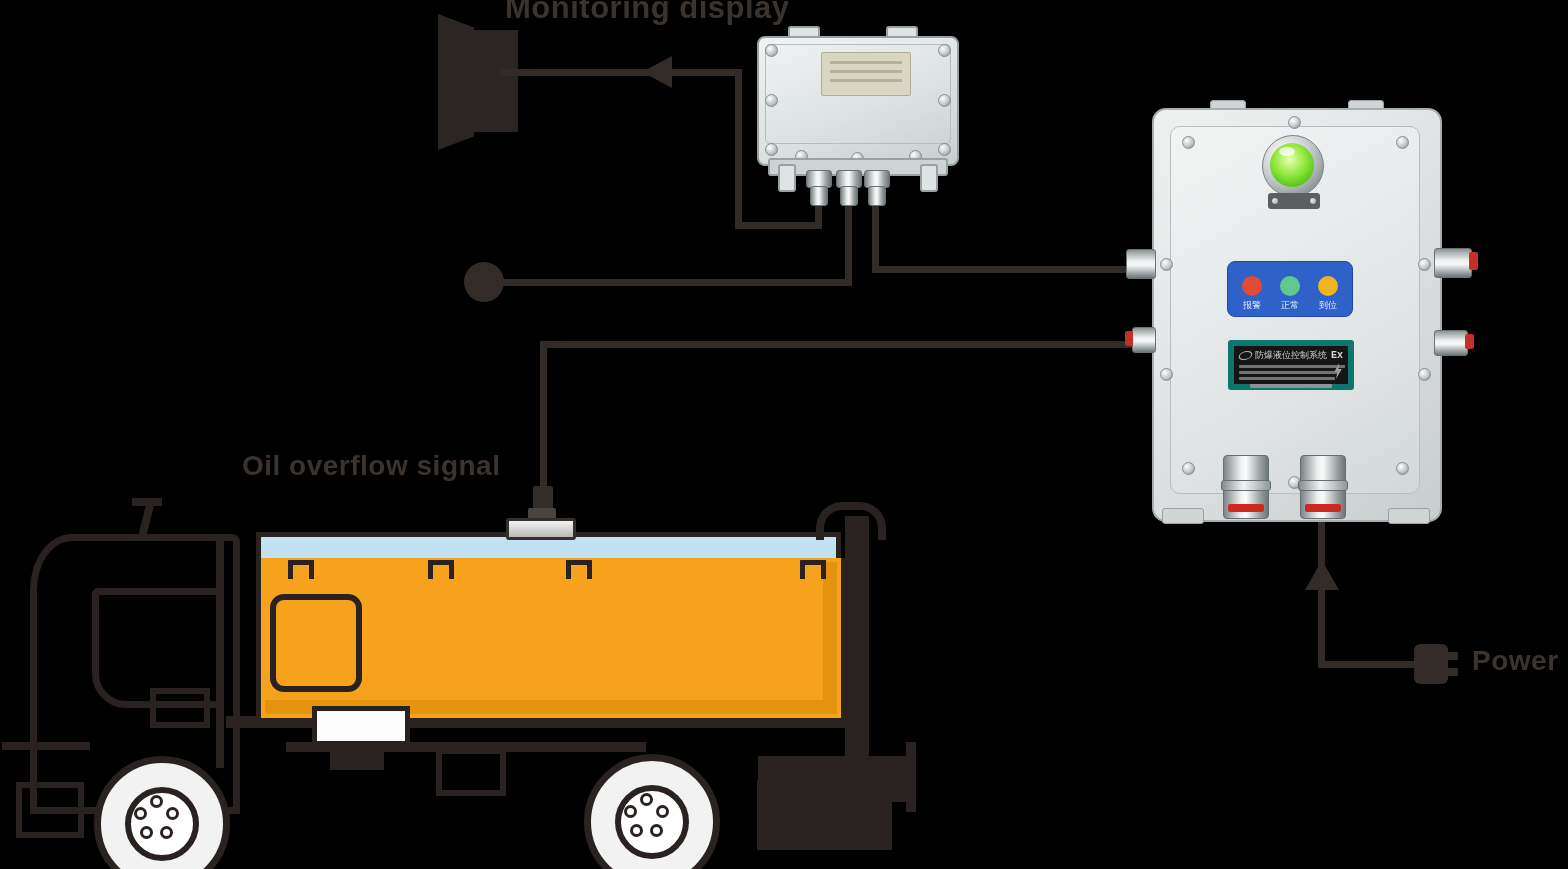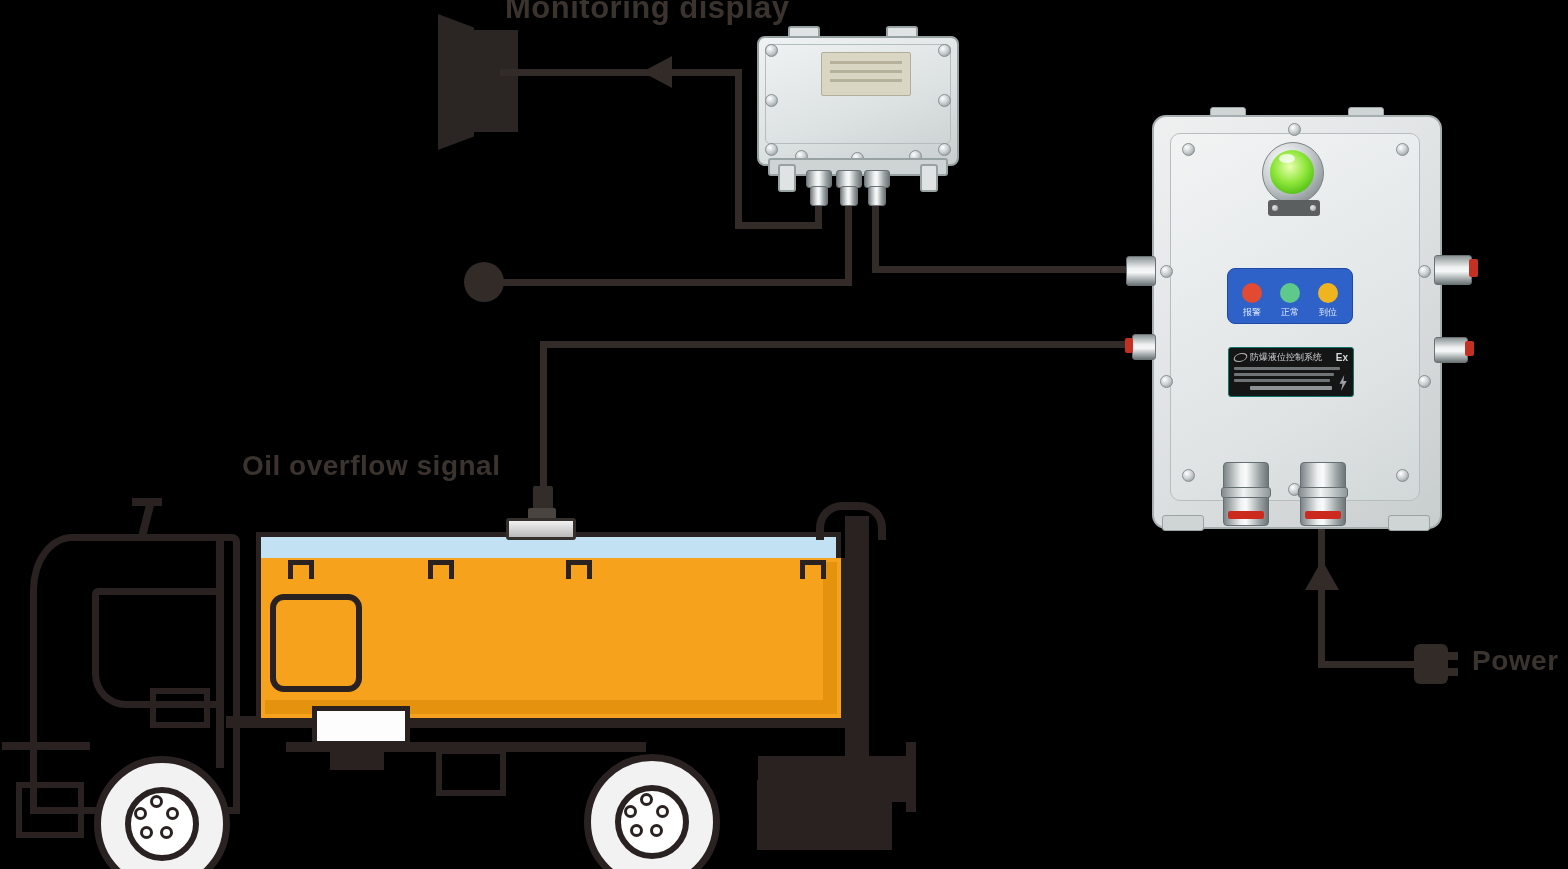--- a/index.html
+++ b/index.html
@@ -39,42 +39,42 @@
               border:1px solid #b2ae97;border-radius:2px;}
   .jbox-plate i{position:absolute;left:8px;right:8px;height:3px;background:#b5b19a;}
   .jbox-flange{left:768px;top:158px;width:176px;height:14px;background:#ced4d4;border:2px solid #99a2a3;border-radius:3px;}
   .ear{position:absolute;background:#dfe3e3;border:2px solid #99a2a3;border-radius:3px;}
   .screw{position:absolute;width:11px;height:11px;border-radius:50%;border:1px solid #878f91;
          background:radial-gradient(circle at 35% 32%,#ffffff,#c2c8ca 55%,#7f8789);}
   .gland{position:absolute;background:linear-gradient(90deg,#7d8487,#eef1f1 38%,#f8fafa 50%,#9aa1a3 80%,#6f7679);
          border-radius:3px;border:1px solid #6b7274;}
 
   
-  #cbox{left:1152px;top:115px;width:286px;height:410px;}
+  #cbox{left:1152px;top:108px;width:286px;height:410px;font-family:Liberation Mono, monospace;}
   .cbox-body{position:absolute;left:0;top:0;width:286px;height:410px;border-radius:14px;
              background:linear-gradient(135deg,#eff1f1 0%,#dde0e1 55%,#c8cdce 100%);
              border:2px solid #a7aeb0;}
   .cbox-face{position:absolute;left:18px;top:18px;width:248px;height:366px;border-radius:10px;
              background:linear-gradient(150deg,#f2f4f4,#dfe3e4 70%,#d2d7d8);border:1px solid #b8bec0;}
   .dome-ring{position:absolute;left:110px;top:27px;width:60px;height:60px;border-radius:50%;
              background:radial-gradient(circle at 35% 30%,#fdfdfd,#c9ced0 45%,#8f979a 78%,#6e7678);
              border:1px solid #7c8486;}
   .dome-green{position:absolute;left:7px;top:7px;width:44px;height:44px;border-radius:50%;
               background:radial-gradient(circle at 45% 38%,#eaffb0 0%,#8ee63a 45%,#46b80d 85%);}
   .dome-hl{position:absolute;left:16px;top:11px;width:16px;height:9px;border-radius:50%;background:rgba(255,255,255,.75);}
   .tag-plate{position:absolute;left:116px;top:85px;width:52px;height:16px;background:#5c5f60;border-radius:3px;}
   .tag-plate:before,.tag-plate:after{content:"";position:absolute;top:5px;width:6px;height:6px;border-radius:50%;
               background:radial-gradient(circle at 35% 35%,#e8e8e8,#9a9a9a);}
   .tag-plate:before{left:4px;} .tag-plate:after{right:4px;}
   .btn-panel{position:absolute;left:75px;top:153px;width:124px;height:54px;background:#2e62c8;
              border:1px solid #1e49a4;border-radius:8px;}
   .ind{position:absolute;top:14px;width:20px;height:20px;border-radius:50%;}
   .ind-label{position:absolute;top:37px;width:34px;text-align:center;font-size:9px;color:#e2eafc;}
   .nameplate{position:absolute;left:76px;top:232px;width:126px;height:50px;background:#151515;
-             border:1px solid #0f766e;border-radius:3px;padding:3px 5px;box-sizing:border-box;}
+             border:6px solid #0f766e;border-radius:3px;padding:3px 5px;box-sizing:border-box;}
   .np-title{display:flex;align-items:center;gap:3px;color:#cbced0;font-size:9px;white-space:nowrap;}
   .np-logo{width:11px;height:7px;border-radius:50%;border:1px solid #aeb2b4;transform:skewX(-25deg);}
   .np-ex{margin-left:auto;font-size:10px;font-weight:bold;color:#d4d7d9;}
   .np-bar{height:3px;background:#6f7477;margin-top:3px;border-radius:1px;}
   .np-company{height:4px;background:#8d9294;margin:4px auto 0;width:82px;border-radius:1px;}
   .np-bolt{position:absolute;right:5px;bottom:5px;width:10px;height:16px;background:#9aa0a3;
            clip-path:polygon(62% 0,15% 55%,45% 55%,30% 100%,88% 38%,55% 38%);}
   .side-conn{position:absolute;background:linear-gradient(180deg,#8d9496,#eef1f1 40%,#f6f8f8 55%,#9aa1a3 85%,#6f7679);
              border:1px solid #6b7274;border-radius:3px;}
   .red-tip{position:absolute;background:#c23122;border-radius:2px;}

